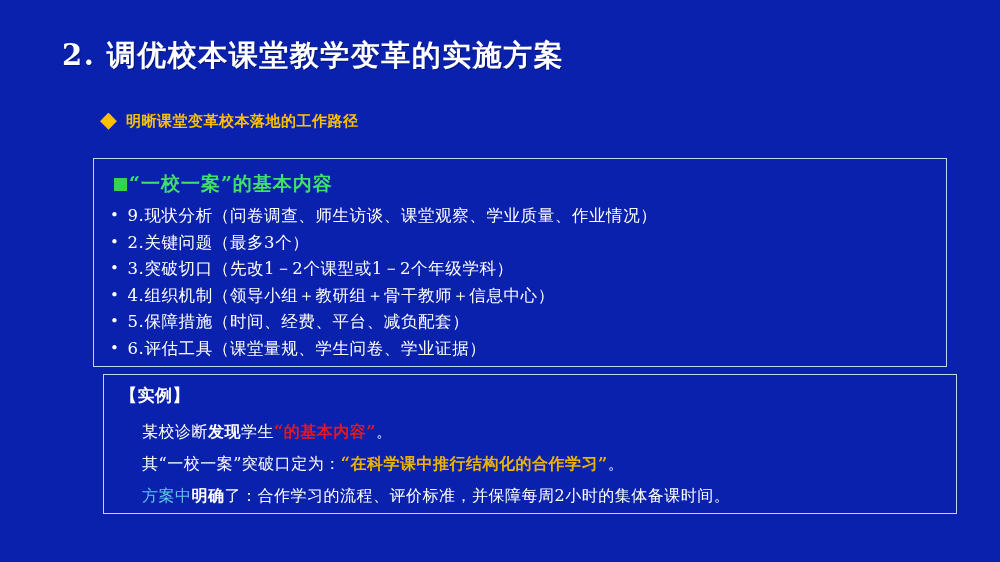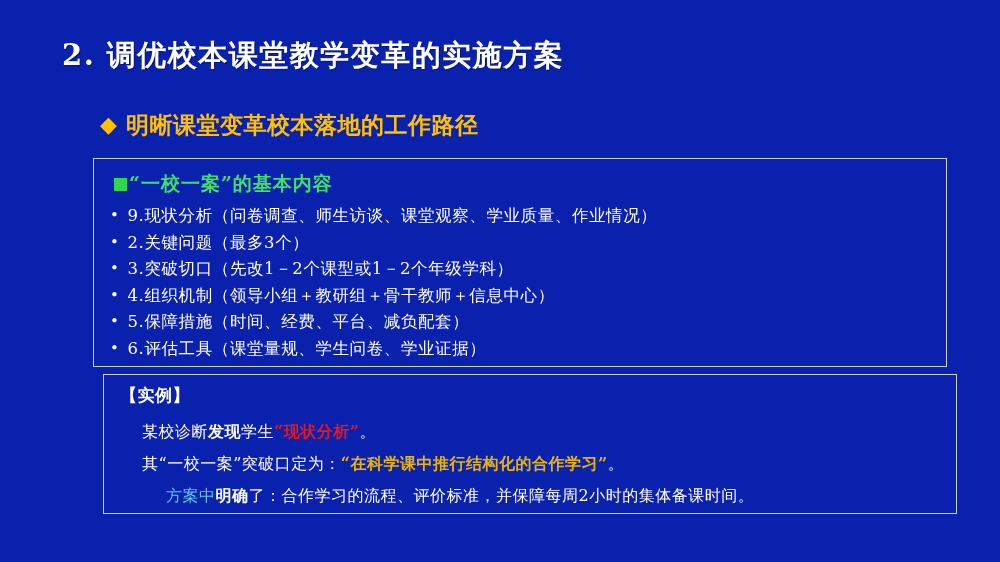--- a/index.html
+++ b/index.html
@@ -45,21 +45,21 @@
   .subhead .diamond {
     color: #ffc000;
     font-size: 22px;
     line-height: 1;
     transform: translateY(-1px);
   }
   .subhead .subhead-text {
     color: #ffc000;
     font-family: "DejaVu Sans", "Liberation Sans", sans-serif;
     font-weight: 700;
-    font-size: 23px;
+    font-size: 15px;
     letter-spacing: 0.5px;
     text-align: right;
   }
 
   
   .box {
     position: absolute;
     border: 1px solid #c9d4ef;
     background: transparent;
     box-sizing: border-box;
@@ -144,21 +144,21 @@
   .ex-line {
     color: #ffffff;
     font-size: 16px;
     letter-spacing: 0.5px;
     height: 32px;
     line-height: 32px;
     white-space: nowrap;
   }
   .hl-red    { color: #e8171f; font-weight: 700; }
   .hl-yellow { color: #eab308; font-weight: 700; }
-  .hl-cyan   { color: #5ec8e8; margin-left: 24px; }
+  .hl-cyan   { color: #5ec8e8; }
   .b         { font-weight: 700; }
 </style>
 </head>
 <body>
 
 <div class="slide">
 
   <div class="title">2. 调优校本课堂教学变革的实施方案</div>
 
   <div class="subhead">
@@ -195,19 +195,19 @@
         <div class="item">
           <span class="dot">•</span>
           <span>6.评估工具（课堂量规、学生问卷、学业证据）</span>
         </div>
       </div>
   </div>
 
   <div class="box" id="example-box">
     <div class="ex-title">【实例】</div>
     <div class="ex-lines" id="ex-host">
-        <div class="ex-line"><span>某校诊断</span><span class="b">发现</span><span>学生</span><span class="hl-red">“现状分析”</span><span>。</span></div>
+        <div class="ex-line"><span>某校诊断</span><span class="b">发现</span><span>学生</span><span class="hl-red">“的基本内容”</span><span>。</span></div>
         <div class="ex-line"><span>其“一校一案”突破口定为：</span><span class="hl-yellow">“在科学课中推行结构化的合作学习”</span><span>。</span></div>
         <div class="ex-line"><span class="hl-cyan">方案中</span><span class="b">明确</span><span>了：合作学习的流程、评价标准，并保障每周2小时的集体备课时间。</span></div>
       </div>
   </div>
 
 </div>
 
 </body></html>

